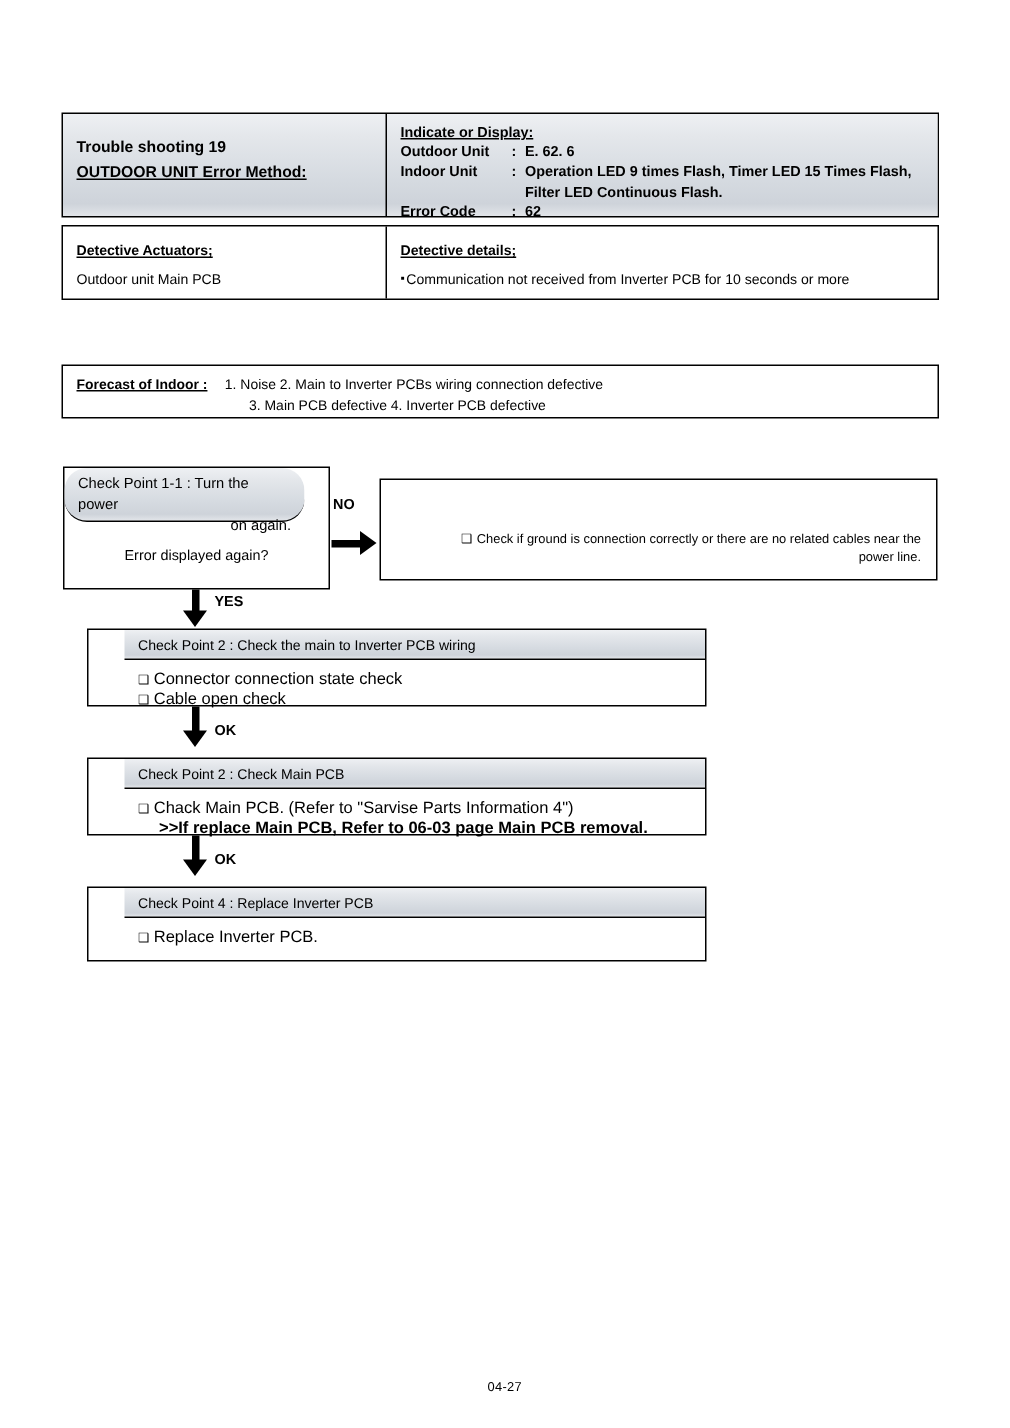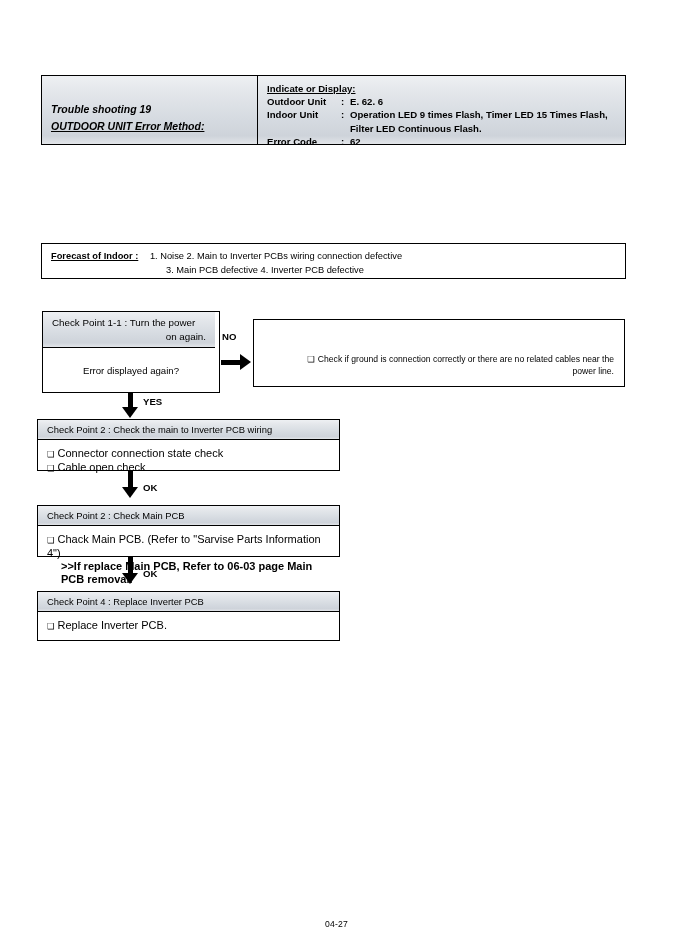--- a/index.html
+++ b/index.html
@@ -51,25 +51,24 @@
     left: 215px;
     top: 0;
     bottom: 0;
     width: 1px;
     background: #000000;
   }
   #tt-left {
     position: absolute;
     left: 0; top: 0; width: 215px; height: 100%;
     box-sizing: border-box;
-    padding: 25px 0 0 9px;
+    padding: 14px 0 0 9px;
     font-size: 10.5px;
     font-weight: bold;
     line-height: 17px;
-    font-style: italic;
   }
   #tt-right {
     position: absolute;
     left: 216px; top: 0; right: 0; height: 100%;
     box-sizing: border-box;
     padding: 6px 0 0 9px;
     font-size: 9.6px;
     font-weight: bold;
     line-height: 13.2px;
   }
@@ -136,26 +135,27 @@
 
   
   #cp11 {
     left: 42px;
     top: 311px;
     width: 178px;
     height: 82px;
   }
   #cp11 .head {
     position: absolute;
-    left: 0; top: 0; right: 4px; height: 36px;
+    left: 0; top: 0; right: 16px; height: 36px;
     box-sizing: border-box;
     border-bottom: 1px solid #000000;
     padding: 4px 9px 0 9px;
     font-size: 9.8px;
     line-height: 14px;
+    border-radius: 15px;
   }
   #cp11 .head .l2 { text-align: right; }
   #cp11 .body {
     position: absolute;
     left: 0; top: 37px; right: 0; bottom: 0;
     box-sizing: border-box;
     display: flex;
     align-items: center;
     justify-content: center;
     font-size: 9.6px;
@@ -182,26 +182,27 @@
     box-sizing: border-box;
     padding: 9px 10px 0 9px;
     font-size: 8.6px;
     line-height: 12px;
     text-align: right;
   }
   #cp12 .body .l2 { padding-left: 11px; }
 
   
   .cp {
-    left: 37px;
-    width: 303px;
+    left: 58px;
+    width: 413px;
     box-sizing: border-box;
     border: 1px solid #000000;
     position: absolute;
     background: #ffffff;
+    padding-left: 24px;
   }
   .cp .head {
     height: 20px;
     box-sizing: border-box;
     border-bottom: 1px solid #000000;
     padding: 4px 0 0 9px;
     font-size: 9.4px;
   }
   .cp .body {
     box-sizing: border-box;
@@ -296,20 +297,33 @@
       <div class="contline">Filter LED Continuous Flash.</div>
 
       <div class="kv">
         <span class="k">Error Code</span>
         <span class="sep">:</span>
         <span class="v">62</span>
       </div>
     </div>
   </div>
 
+  <div class="box" id="tbl-det">
+    <div class="colsplit"></div>
+
+    <div id="td-left">
+      <div class="t ul">Detective Actuators;</div>
+      <div>Outdoor unit Main PCB</div>
+    </div>
+
+    <div id="td-right">
+      <div class="t ul">Detective details;</div>
+      <div class="sqbullet">Communication not received from Inverter PCB for 10 seconds or more</div>
+    </div>
+  </div>
 
   <div class="box" id="box-forecast">
     <div class="inner">
       <div>
         <span class="lbl">Forecast of Indoor :</span>
         <span style="margin-left:9px;">1. Noise  2. Main to Inverter PCBs wiring connection defective</span>
       </div>
       <div class="l2">3. Main PCB defective  4. Inverter PCB defective</div>
     </div>
   </div>

